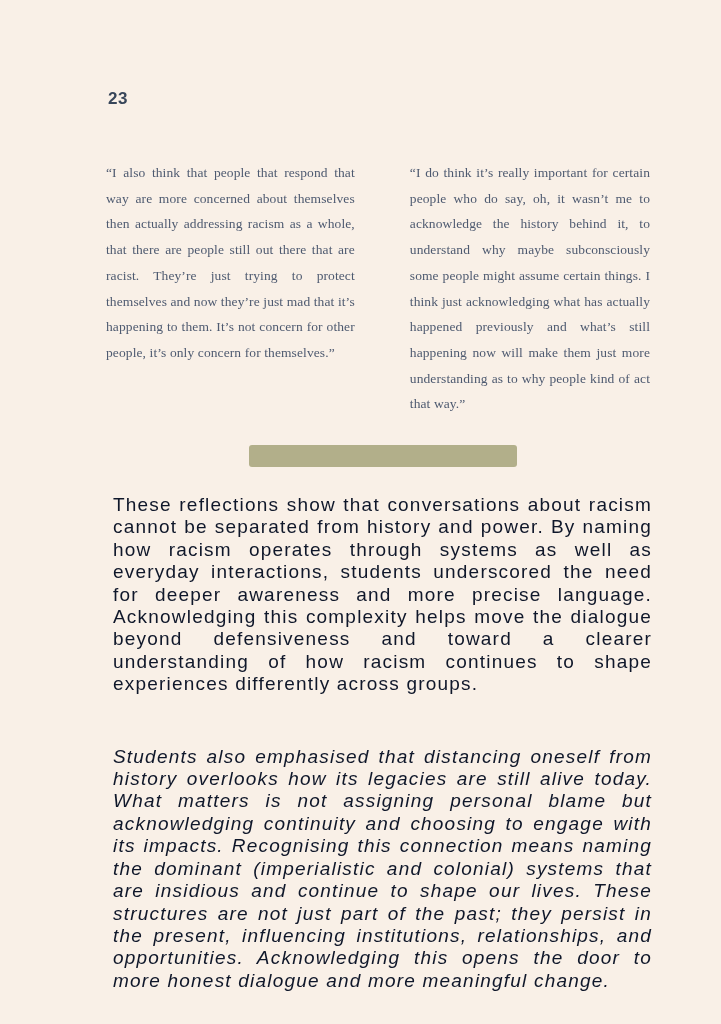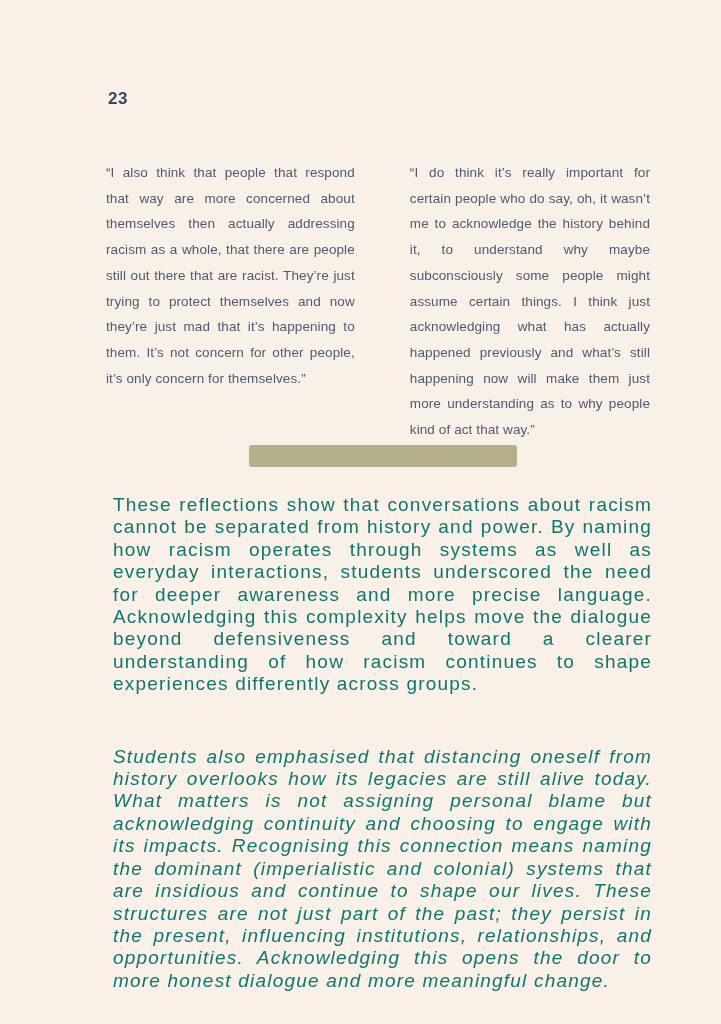--- a/index.html
+++ b/index.html
@@ -29,21 +29,21 @@
   }
   .quotes-row {
     position: absolute;
     left: 62px;
     top: 116px;
     width: 588px;
     display: flex;
     align-items: flex-start;
   }
   .quote {
-    font-family: Liberation Sans, sans-serif;
+    font-family: Liberation Serif, serif;
     font-size: 13.5px;
     line-height: 25.7px;
     letter-spacing: 0.1px;
     color: #4e5a70;
     text-align: justify;
     text-align-last: left;
   }
   .quote-left  { width: 282px; }
   .quote-right { width: 273px; margin-left: 33px; }
   .section-divider {
@@ -59,21 +59,21 @@
     position: absolute;
     left: 69px;
     top: 450px;
     width: 583px;
   }
   .body-text p {
     font-family: "Liberation Sans", sans-serif;
     font-size: 19px;
     line-height: 22.4px;
     letter-spacing: 1.2px;
-    color: #0f766e;
+    color: #0f172a;
     text-align: justify;
     text-align-last: left;
   }
   .body-text p + p {
     margin-top: 28px;
     font-style: italic;
   }
   .page-bottom-edge {
     position: absolute;
     left: 0;

